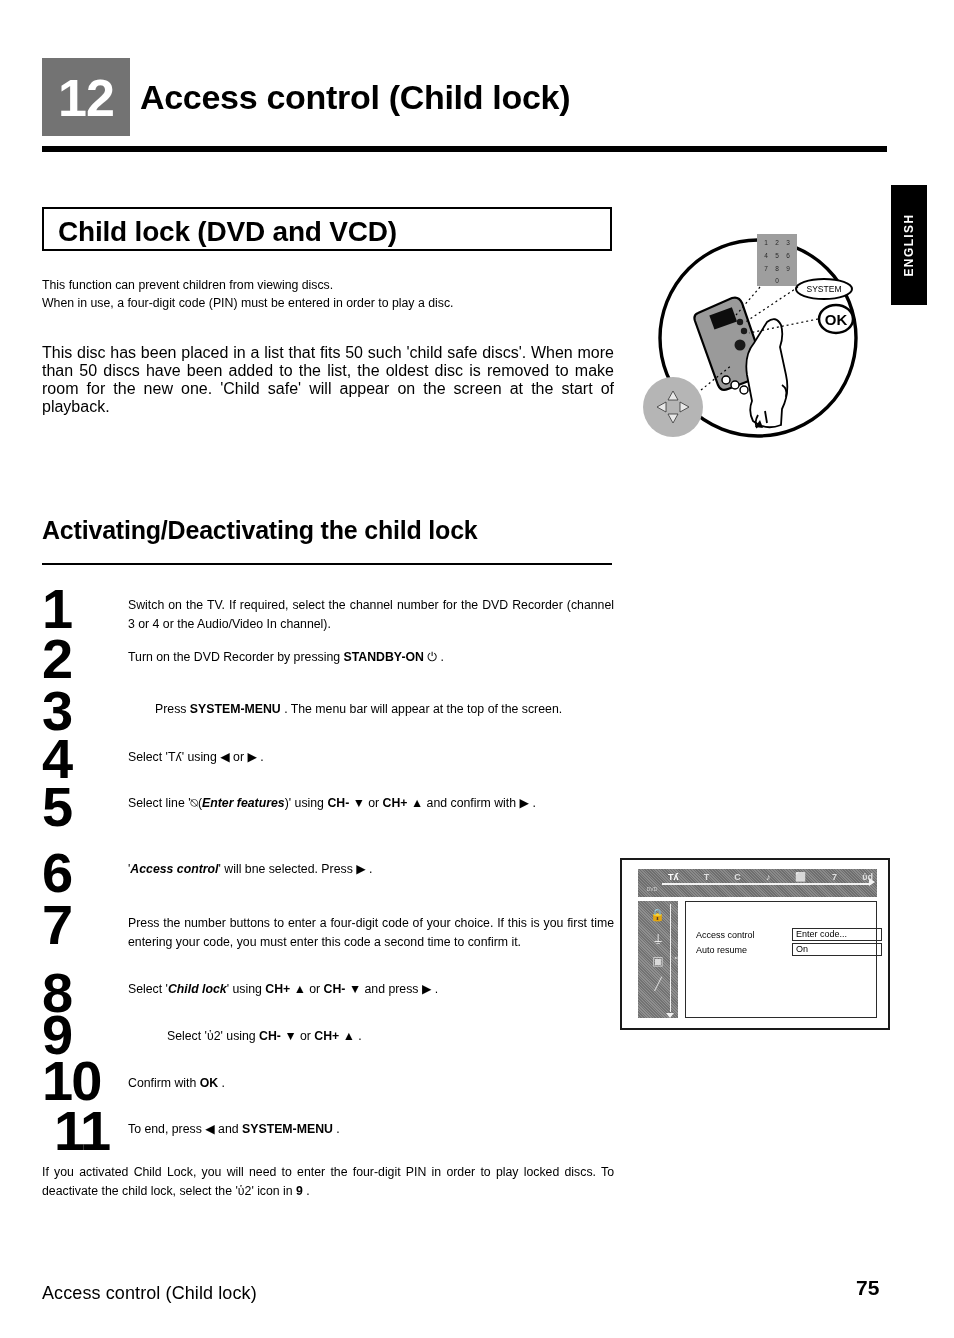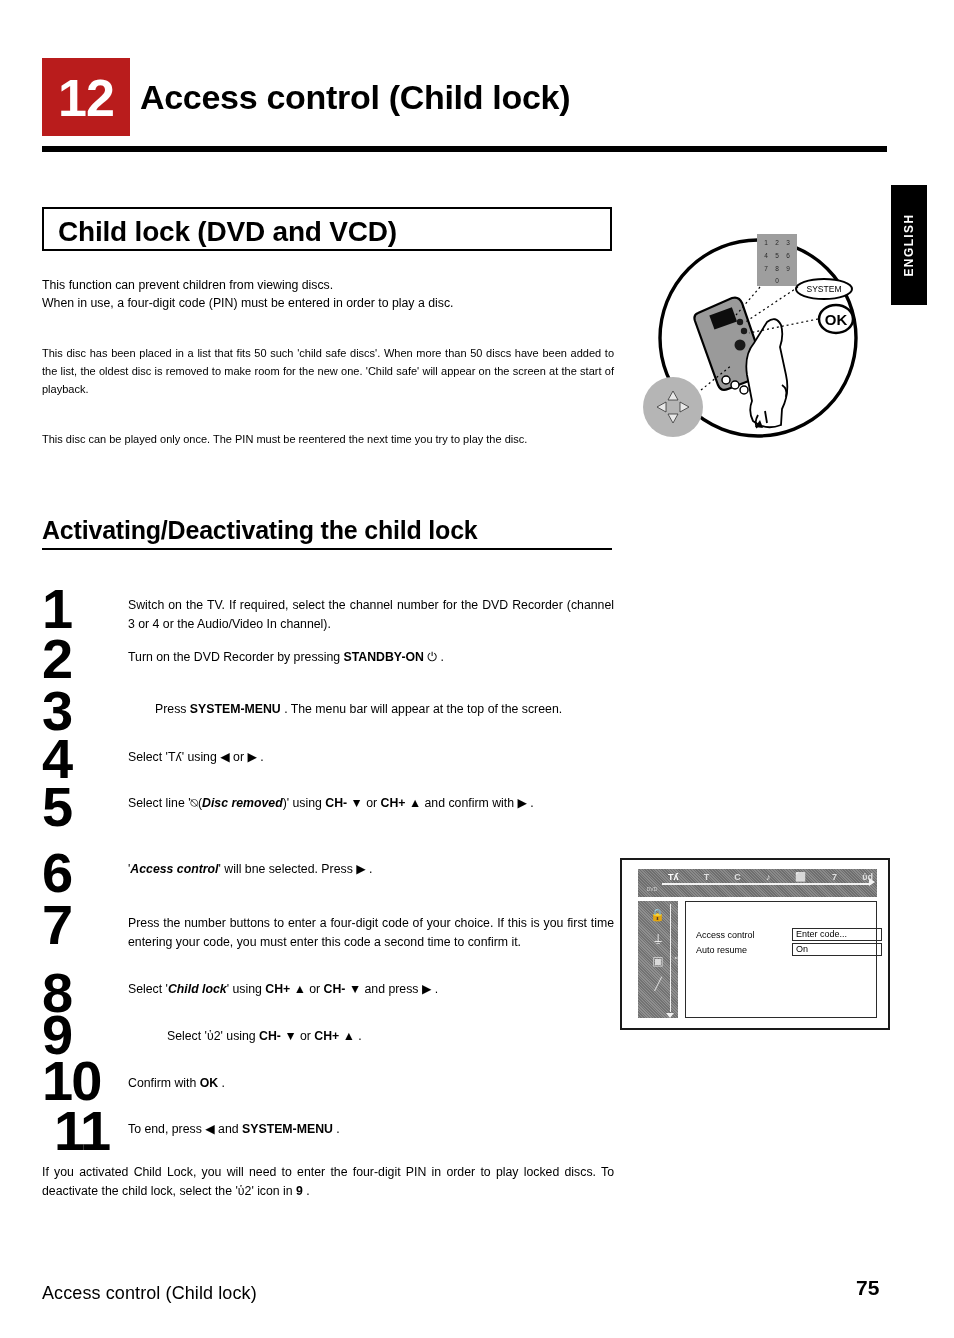--- a/index.html
+++ b/index.html
@@ -21,21 +21,21 @@
     top: 58px;
     width: 845px;
     height: 96px;
   }
   .chapter-badge {
     position: absolute;
     left: 0;
     top: 0;
     width: 88px;
     height: 78px;
-    background: #b91c1c;
+    background: #737373;
     color: #ffffff;
     font-size: 52px;
     font-weight: bold;
     letter-spacing: -1px;
     text-align: center;
     line-height: 80px;
     font-family: "Liberation Sans", sans-serif;
   }
   .chapter-title {
     position: absolute;
@@ -120,37 +120,37 @@
   .bullet-block.b2 { top: 430px; }
   .bullet-head {
     font-size: 12.3px;
     line-height: 17px;
   }
   .bullet-head b {
     font-style: italic;
     font-weight: bold;
   }
   .bullet-body {
-    font-size: 11px;
+    font-size: 16px;
     line-height: 18px;
     text-align: justify;
   }
 
   .section-heading {
     position: absolute;
     left: 42px;
     top: 516px;
     width: 570px;
   }
   .section-heading .sh-text {
     font-size: 25px;
     font-weight: bold;
     letter-spacing: -0.2px;
     display: block;
-    padding-bottom: 3px;
+    padding-bottom: 18px;
   }
   .section-heading .sh-rule {
     width: 570px;
     height: 2px;
     background: #000000;
   }
 
   
   .steps {
     position: absolute;
@@ -399,21 +399,20 @@
 <div class="intro-block">
   <p>This function can prevent children from viewing discs.</p>
   <p>When in use, a four-digit code (PIN) must be entered in order to play a disc.</p>
 </div>
 
 <div class="bullet-block b1">
   <div class="bullet-body">This disc has been placed in a list that fits 50 such 'child safe discs'. When more than 50 discs have been added to the list, the oldest disc is removed to make room for the new one. 'Child safe' will appear on the screen at the start of playback.</div>
 </div>
 
 <div class="bullet-block b2">
-  <div class="bullet-body">This disc can be played only once. The PIN must be reentered the next time you try to play the disc.</div>
 </div>
 
 <div class="section-heading">
   <span class="sh-text">Activating/Deactivating the child lock</span>
   <div class="sh-rule"></div>
 </div>
 
 <div class="steps" id="steps-container" style="height: 600px; position: absolute;">
     <div class="step">
       <div class="step-num" style="top: 2px; left: 0px;">1</div>
@@ -426,21 +425,21 @@
     <div class="step">
       <div class="step-num" style="top: 104px; left: 0px;">3</div>
       <div class="step-text" style="top: 120px; margin-left: 27px;">Press  <b>SYSTEM-MENU</b> . The menu bar will appear at the top of the screen.</div>
     </div>
     <div class="step">
       <div class="step-num" style="top: 152px; left: 0px;">4</div>
       <div class="step-text" style="top: 168px;">Select '<span class="gl-tools">Tʎ</span>' using ◀ or ▶ .</div>
     </div>
     <div class="step">
       <div class="step-num" style="top: 200px; left: 0px;">5</div>
-      <div class="step-text" style="top: 214px;">Select line '<span class="gl-disc">⍉</span>(<i class="bi">Disc removed</i>)' using  <b>CH-</b> ▼ or  <b>CH+</b> ▲ and confirm with ▶ .</div>
+      <div class="step-text" style="top: 214px;">Select line '<span class="gl-disc">⍉</span>(<i class="bi">Enter features</i>)' using  <b>CH-</b> ▼ or  <b>CH+</b> ▲ and confirm with ▶ .</div>
     </div>
     <div class="step">
       <div class="step-num" style="top: 266px; left: 0px;">6</div>
       <div class="step-text" style="top: 280px;">'<i class="bi">Access control</i>' will bne selected. Press ▶ .</div>
     </div>
     <div class="step">
       <div class="step-num" style="top: 318px; left: 0px;">7</div>
       <div class="step-text" style="top: 334px;">Press the number buttons to enter a four-digit code of your choice. If this is you first time entering your code, you must enter this code a second time to confirm it.</div>
     </div>
     <div class="step">

